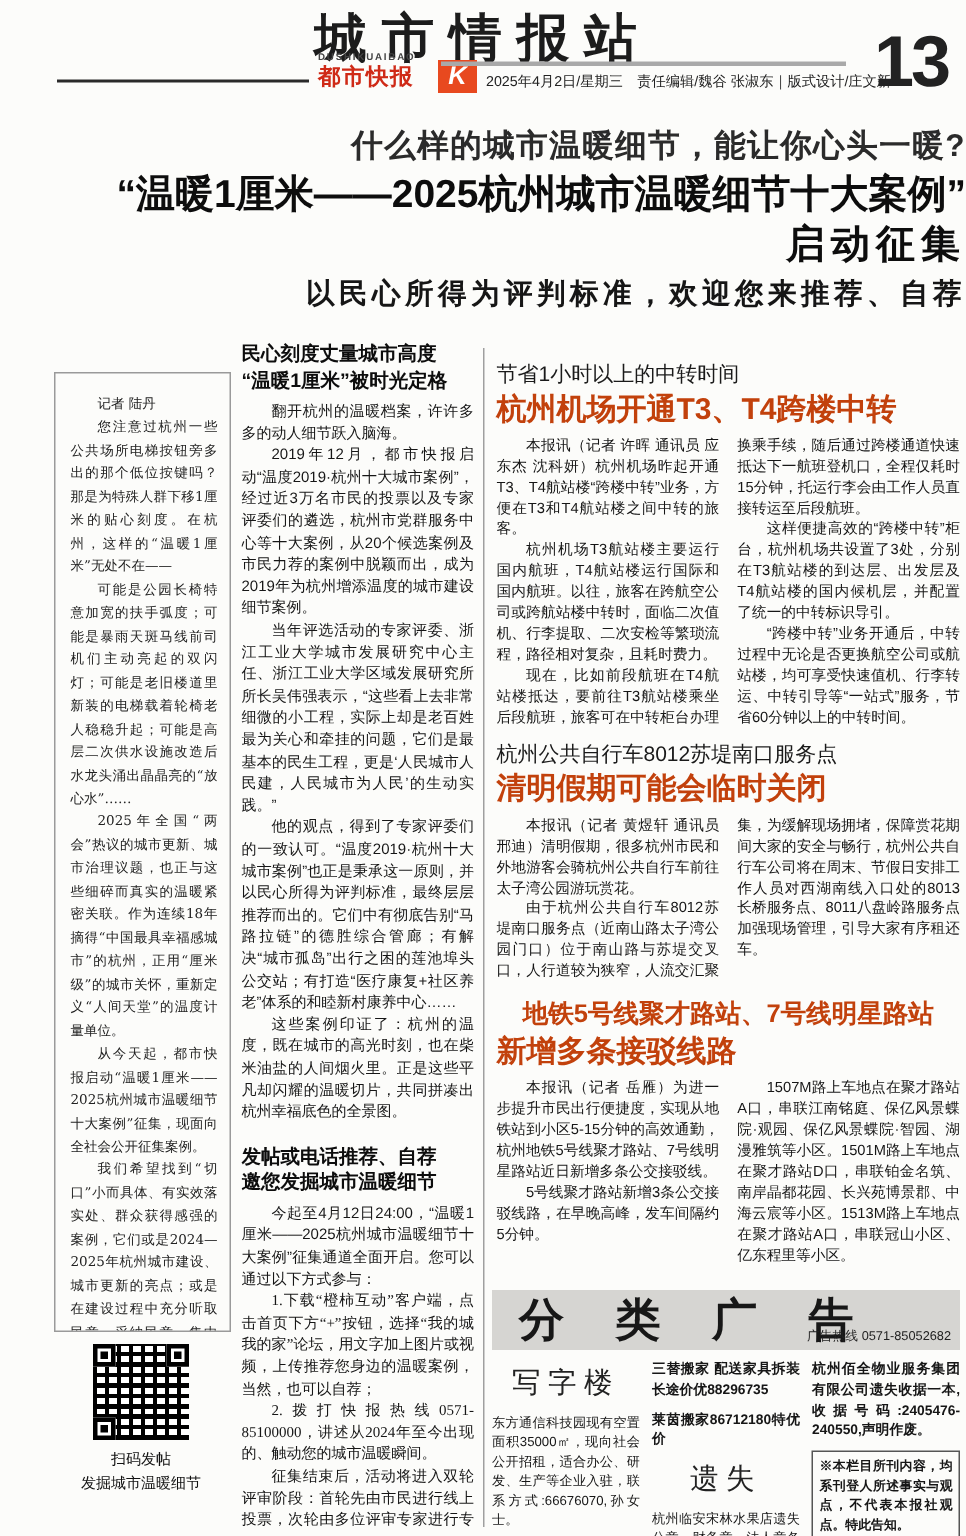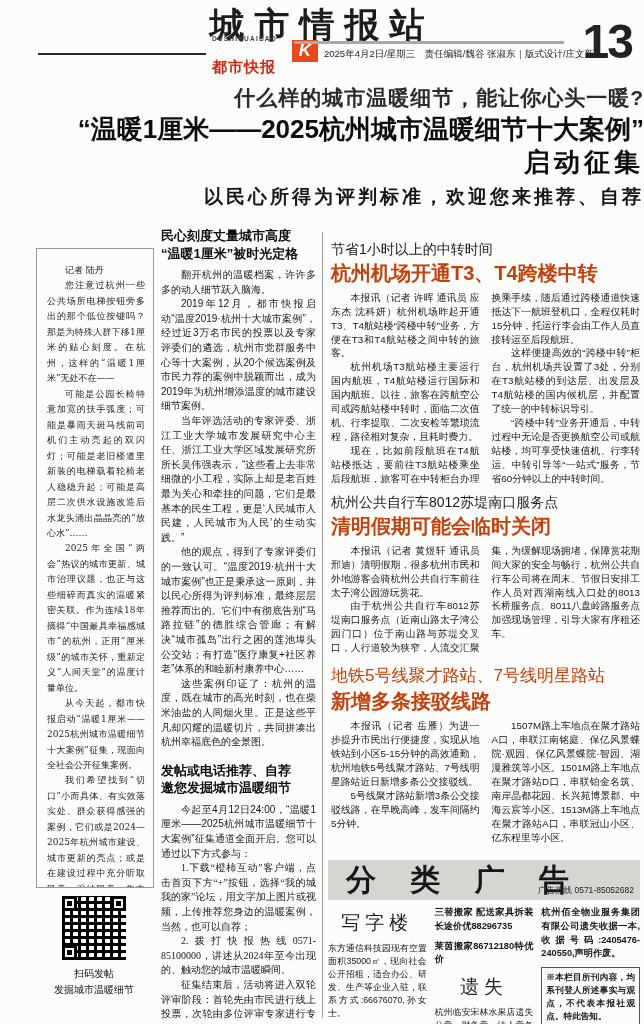--- a/index.html
+++ b/index.html
@@ -6,21 +6,21 @@
   html,body{margin:0;padding:0;background:#e9e8e4;}
   .page{position:relative;width:644px;height:1024px;background:#fcfcfa;overflow:hidden;
         font-family:"Liberation Sans",sans-serif;color:#111;}
 
   
   .m-title{position:absolute;top:2px;left:0;width:100%;text-align:center;
            font-size:35px;font-weight:700;letter-spacing:10px;color:#1c1c1c;}
   .rule-left{position:absolute;top:53px;left:38px;width:168px;height:2px;background:#2a2a2a;}
   .brand{position:absolute;top:36px;left:212px;width:78px;line-height:1;}
   .brand-en{font-size:6.5px;letter-spacing:1.2px;color:#444;font-weight:700;}
-  .brand-cn{font-size:15px;font-weight:800;color:#cf2a17;letter-spacing:1px;margin-top:16px;}
+  .brand-cn{font-size:15px;font-weight:800;color:#cf2a17;letter-spacing:1px;margin-top:1px;}
   .k-box{position:absolute;top:40px;left:292px;width:26px;height:22px;background:#e8491f;
          color:#fff;font-weight:800;font-style:italic;font-size:17px;
          display:flex;align-items:center;justify-content:center;}
   .date-bar{position:absolute;top:41px;left:294px;width:270px;height:3px;background:#a9a9a9;}
   .dateline{position:absolute;top:48px;left:324px;font-size:9.5px;color:#222;white-space:nowrap;}
   .pagenum{position:absolute;top:14px;right:12px;font-size:48px;font-weight:800;
            letter-spacing:-2px;color:#222;}
 
   
   .lead{position:absolute;top:86px;left:0;width:644px;text-align:right;line-height:1.15;}
@@ -54,21 +54,21 @@
   .mid-h.space{margin-top:12px;}
   .mid p{margin:0;font-size:10px;line-height:1.46;text-align:justify;text-indent:2em;color:#161616;}
   .mid p.kai{font-family:"Liberation Serif",serif;}
 
   .vrule{position:absolute;left:322px;top:232px;width:1px;height:786px;background:#9f9f9f;}
 
   
   .art{position:absolute;left:331px;width:309px;}
   .art-kicker{font-size:14px;color:#1a1a1a;margin:0;line-height:1.2;}
   .art-h{font-size:20px;font-weight:900;margin:3px 0 6px 0;color:#c2410c;line-height:1.2;}
-  .art-h.light{font-weight:400;font-size:17px;margin:0 0 1px 0;}
+  .art-h.light{font-weight:700;font-size:17px;margin:0 0 1px 0;text-align:center;}
   .art-body{column-count:2;column-gap:12px;font-size:9.8px;line-height:1.42;
             text-align:justify;overflow:hidden;color:#161616;}
   .art-body p{margin:0;text-indent:2em;}
   .artA{top:241px;} .artA .art-body{height:198px;}
   .artB{top:494px;} .artB .art-body{height:122px;}
   .artC{top:666px;} .artC .art-body{height:128px;}
 
   
   .classified{position:absolute;left:328px;top:860px;width:312px;}
   .cl-banner{position:relative;height:40px;background:#d6d5d2;display:flex;align-items:center;}

